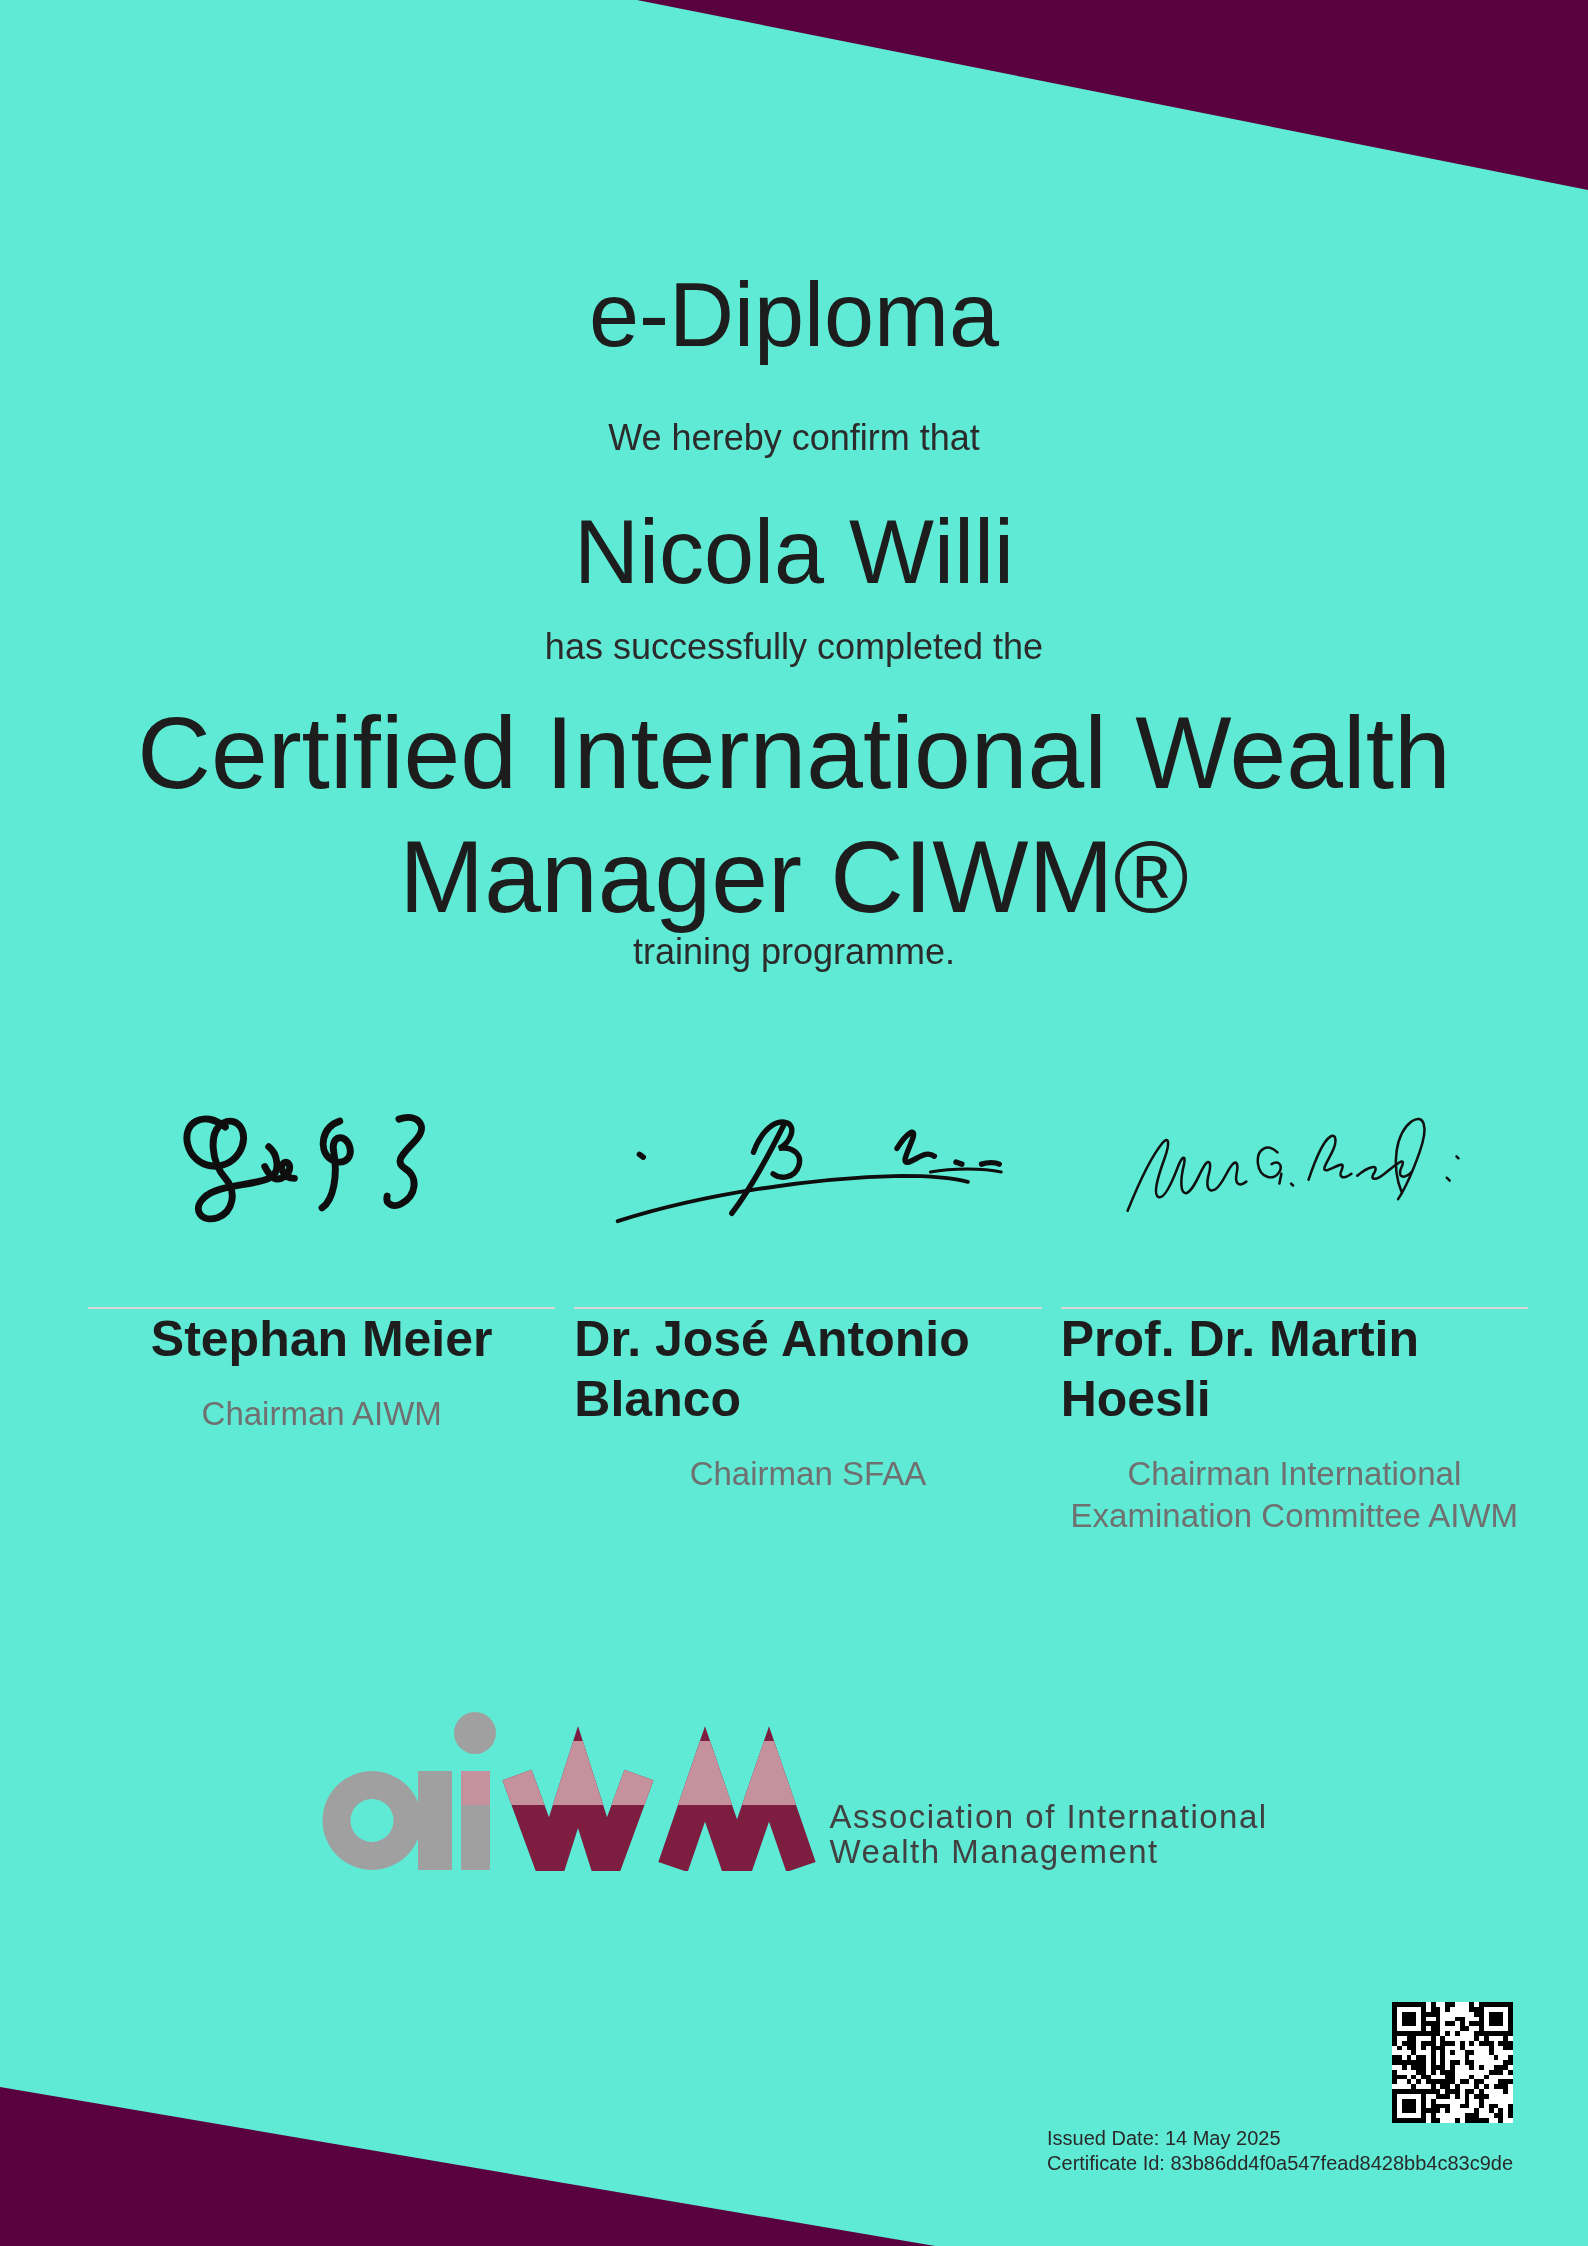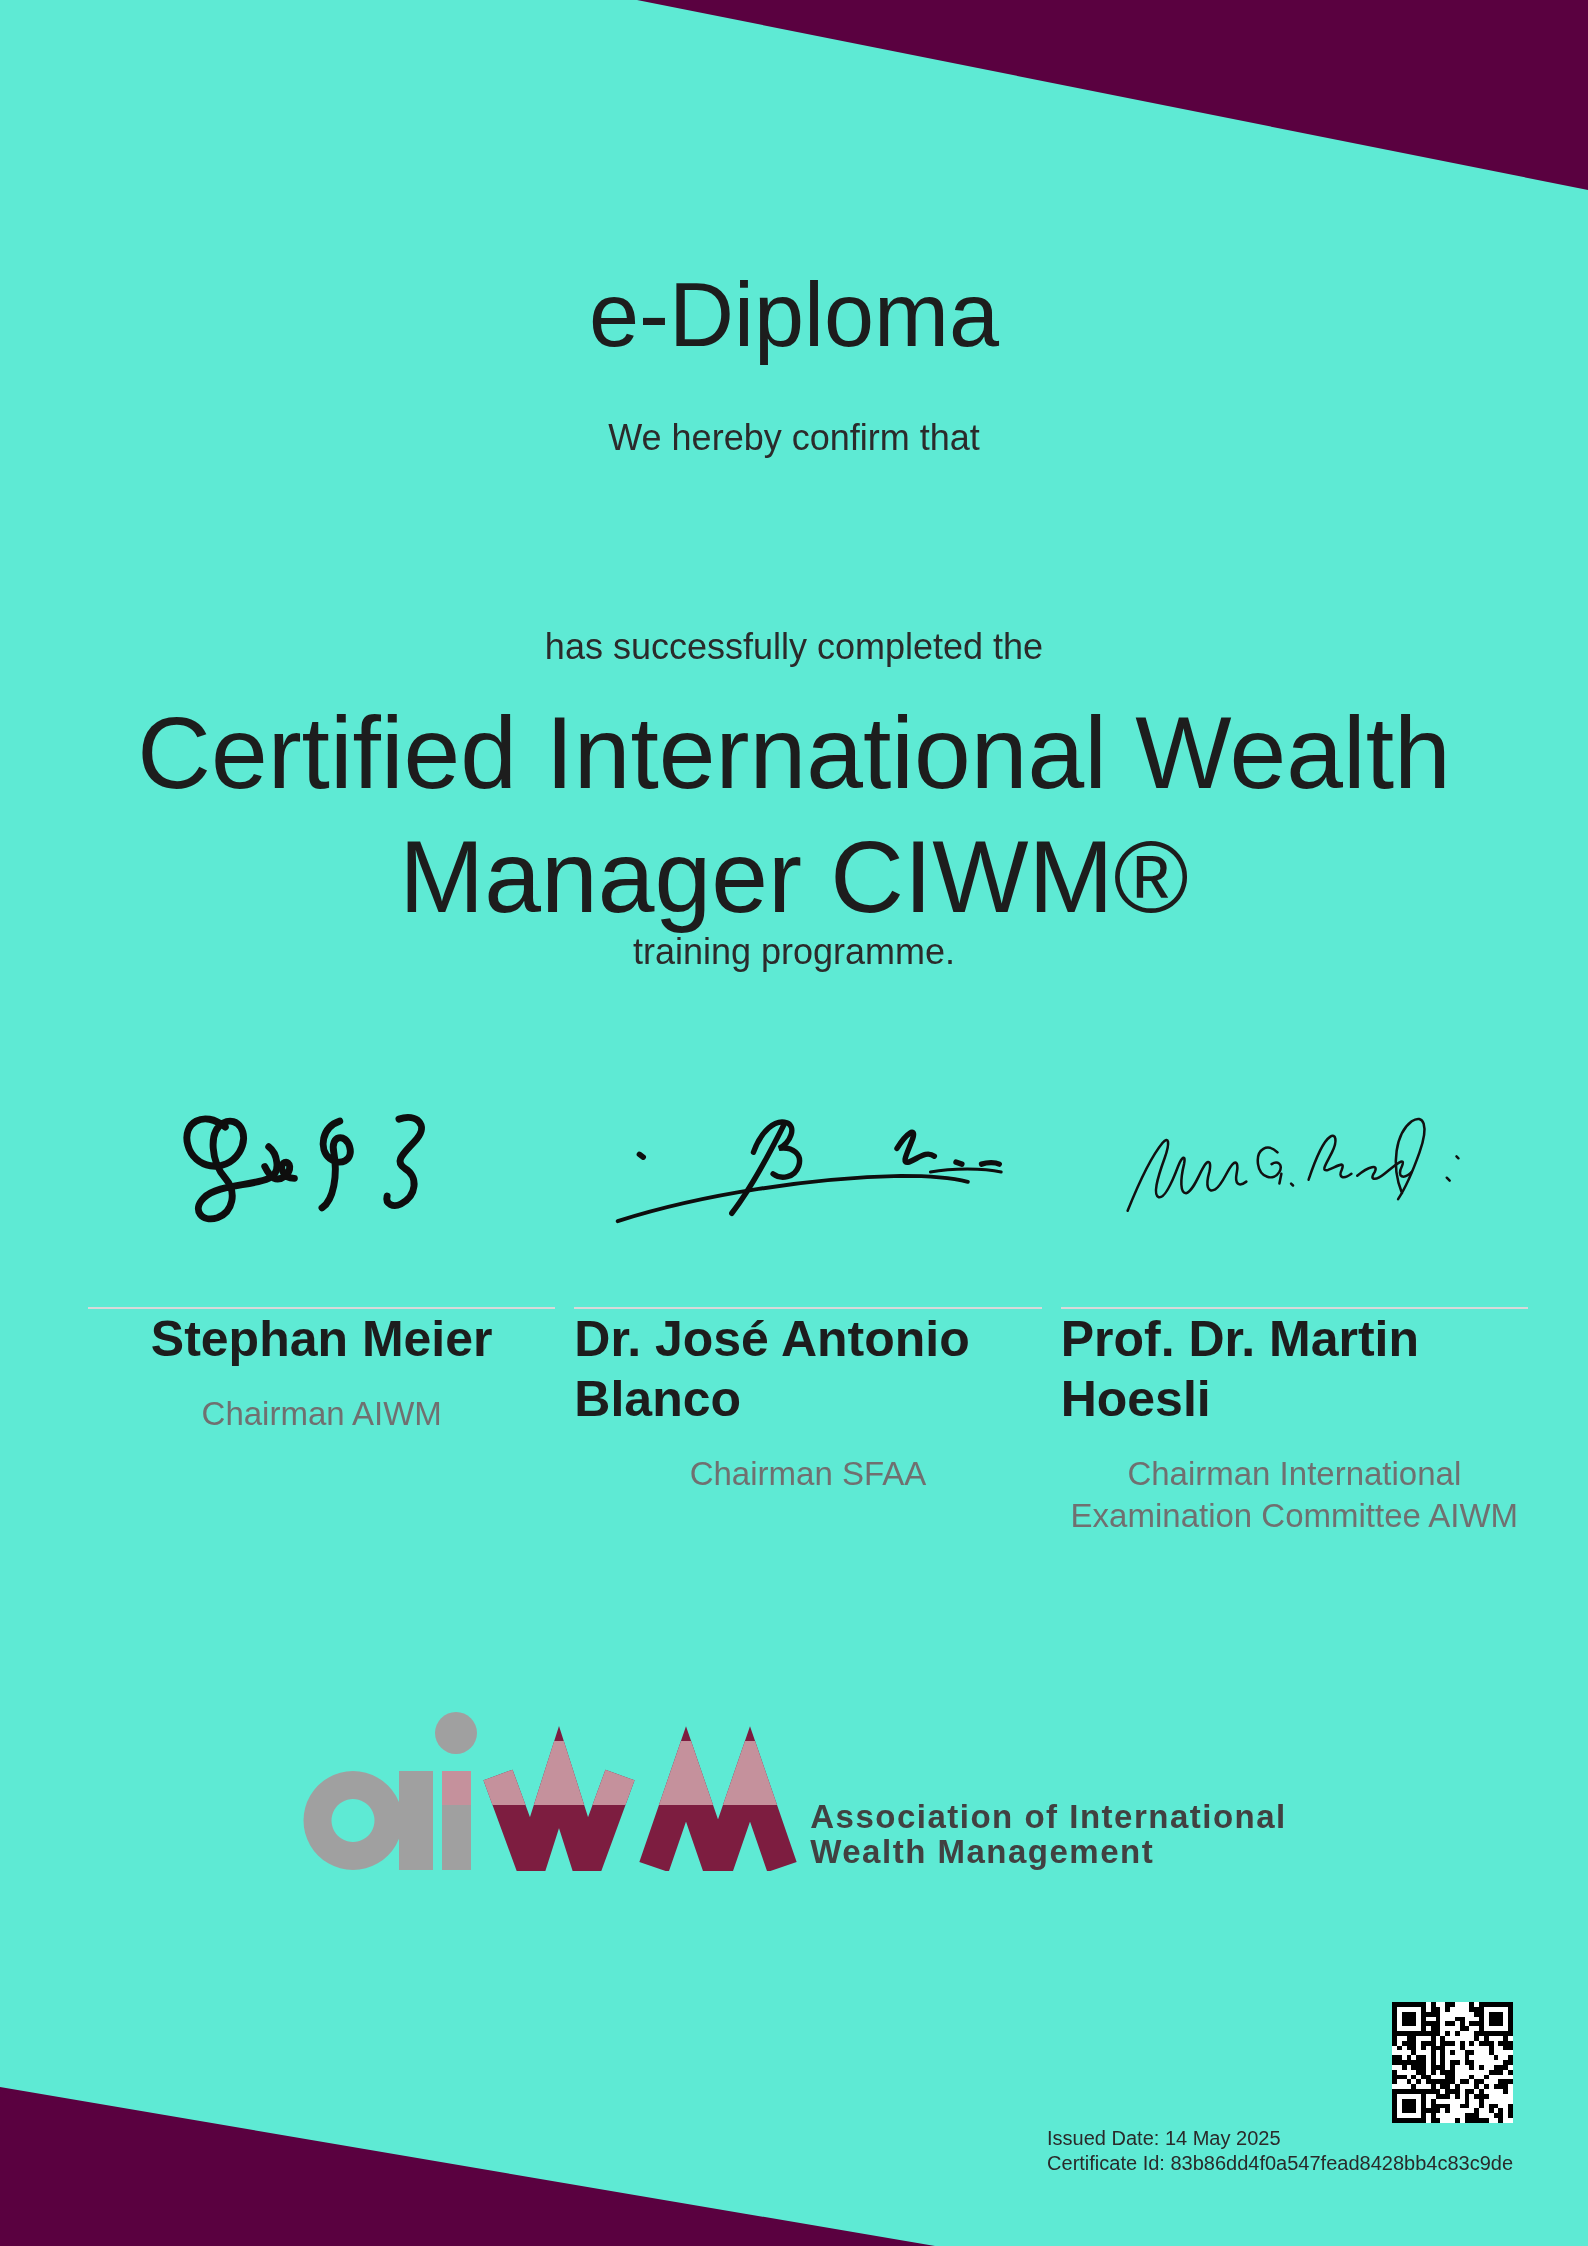--- a/index.html
+++ b/index.html
@@ -57,21 +57,21 @@
     color:var(--ink);
   }
   .sig-role{
     margin-top:24px;font-size:33px;line-height:42px;text-align:center;color:var(--muted);
   }
   .sig-svg{display:block;}
 
   
   .logo-row{
     position:absolute;top:1711px;left:0;right:0;
-    display:flex;justify-content:center;align-items:flex-start;gap:4px;font-weight:bold;
+    display:flex;justify-content:center;align-items:flex-start;gap:4px;
   }
   .logo-name{
     margin-top:88px;font-size:33px;line-height:35px;letter-spacing:1.5px;
     color:var(--logo-text);white-space:nowrap;
   }
   .sr-only{position:absolute;width:1px;height:1px;overflow:hidden;clip:rect(0 0 0 0);}
 
   
   .qr{position:absolute;top:2002px;left:1392px;width:121px;height:121px;}
   .footer-meta{
@@ -82,20 +82,21 @@
 </head>
 <body>
 
 <div class="page">
 
   <div class="tri-top"></div>
   <div class="tri-bottom"></div>
 
   <div class="ctext title">e-Diploma</div>
   <div class="ctext intro">We hereby confirm that</div>
+  <div class="ctext recipient">Nicola Willi</div>
   <div class="ctext completion">has successfully completed the</div>
   <div class="ctext programme">Certified International Wealth Manager CIWM®</div>
   <div class="ctext closing">training programme.</div>
 
   <div class="sig-grid">
 
     <div class="sig-col">
       <div class="sig-box">
         <svg class="sig-svg" width="296" height="124" viewBox="0 0 300 125" fill="none" stroke="#0e0e0e" stroke-width="7" stroke-linecap="round">
           <path d="M52,22 C30,4 8,18 14,40 C20,64 52,70 66,48 C78,28 64,10 50,18 C34,27 38,58 52,74 C64,88 60,108 44,114 C28,119 18,106 30,94 C44,80 78,82 96,74 C110,68 104,48 96,42"></path>

